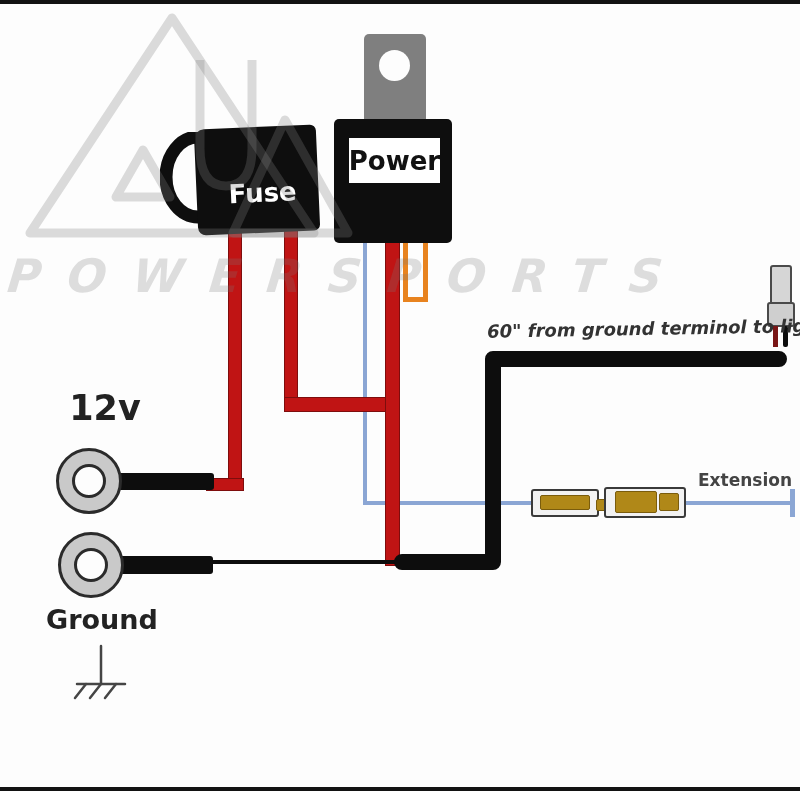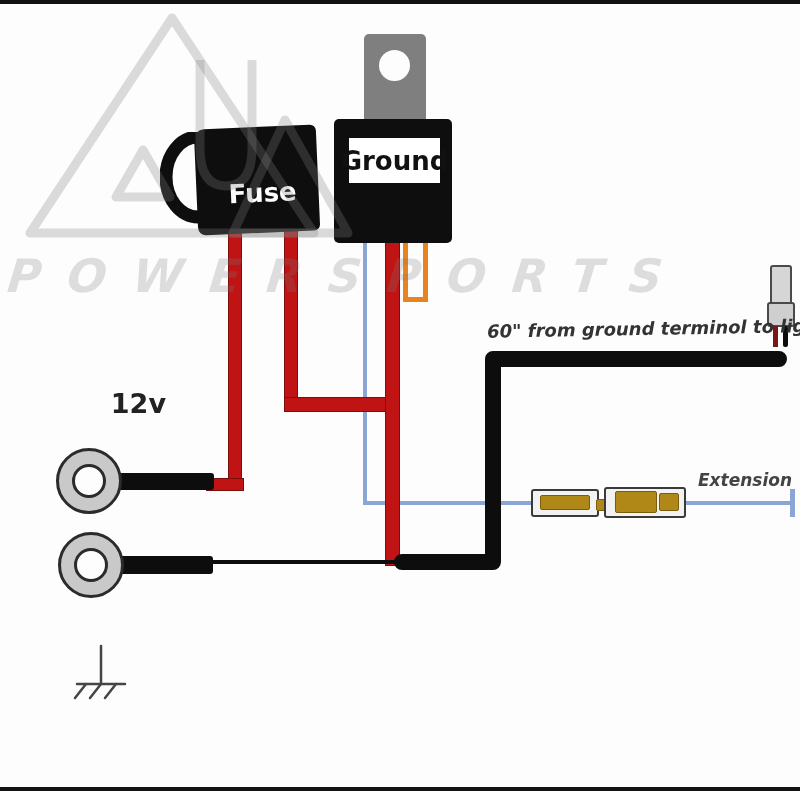--- a/index.html
+++ b/index.html
@@ -63,25 +63,25 @@
   .brass{
     position:absolute;box-sizing:border-box;background:var(--brass,#b08818);
     border:1px solid #7a5c0c;border-radius:2px;
   }
   .bullet{
     position:absolute;box-sizing:border-box;background:#d6d6d6;
     border:2px solid #4a4a4a;border-radius:3px;
   }
   
   .diagram-text{position:absolute;color:#222;font-weight:bold;}
-  .power-label{left:44px;top:388px;width:122px;text-align:right;font-size:27px;line-height:1.18;}
+  .power-label{left:44px;top:388px;width:122px;text-align:center;font-size:35px;line-height:1.18;}
   .ground-label{left:42px;top:604px;width:120px;text-align:center;font-size:27px;}
   .wire-note{left:487px;top:318px;width:310px;font-size:18px;font-style:italic;
     color:#333;transform:rotate(-1deg);white-space:nowrap;}
-  .extension-label{left:698px;top:470px;width:100px;font-size:17px;font-style:italic;color:#444;}
+  .extension-label{left:698px;top:470px;width:100px;font-size:17px;color:#444;}
   svg.gnd-symbol{position:absolute;left:70px;top:642px;}
   svg.gnd-symbol line{stroke:#454545;stroke-width:2.5;stroke-linecap:round;}
   
   .wm-layer{position:absolute;left:0;top:0;width:800px;height:791px;pointer-events:none;}
   svg.wm-logo{position:absolute;left:0;top:0;}
   svg.wm-logo .s{fill:none;stroke:rgba(130,130,130,.28);stroke-width:9;stroke-linejoin:round;}
   .wm-text{
     position:absolute;left:8px;top:249px;font-size:46px;font-weight:bold;font-style:italic;
     letter-spacing:26px;color:rgba(120,120,120,.24);white-space:nowrap;transform:skewX(-6deg);
   }
@@ -118,21 +118,21 @@
   </svg>
   <div class="fuse-body">
     <span class="lbl">Fuse</span>
   </div>
 
   <div class="relay-tab">
     <div class="hole"></div>
   </div>
   <div class="relay-body">
     <div class="labelbox">
-      <span>Ground</span>
+      <span>Power</span>
     </div>
   </div>
 
   <div class="ring" style="left:56px;top:448px;">
     <div class="hole"></div>
   </div>
   <div class="ring" style="left:58px;top:532px;">
     <div class="hole"></div>
   </div>
 
@@ -144,20 +144,21 @@
   <div class="housing" style="left:531px;top:489px;width:68px;height:28px;"></div>
   <div class="brass" style="left:540px;top:495px;width:50px;height:15px;"></div>
   <div class="brass" style="left:596px;top:499px;width:20px;height:12px;"></div>
   <div class="housing" style="left:604px;top:487px;width:82px;height:31px;"></div>
   <div class="brass" style="left:615px;top:491px;width:42px;height:22px;"></div>
   <div class="brass" style="left:659px;top:493px;width:20px;height:18px;"></div>
 
   <div class="diagram-text power-label">
     <div>12v</div>
   </div>
+  <div class="diagram-text ground-label">Ground</div>
   <svg class="gnd-symbol" width="62" height="62">
     <line x1="31" y1="4" x2="31" y2="42"></line>
     <line x1="7" y1="42" x2="55" y2="42"></line>
     <line x1="16" y1="42" x2="5" y2="56"></line>
     <line x1="31" y1="42" x2="20" y2="56"></line>
     <line x1="46" y1="42" x2="35" y2="56"></line>
   </svg>
   <div class="diagram-text wire-note">60" from ground terminol to light</div>
   <div class="diagram-text extension-label">Extension</div>
 

